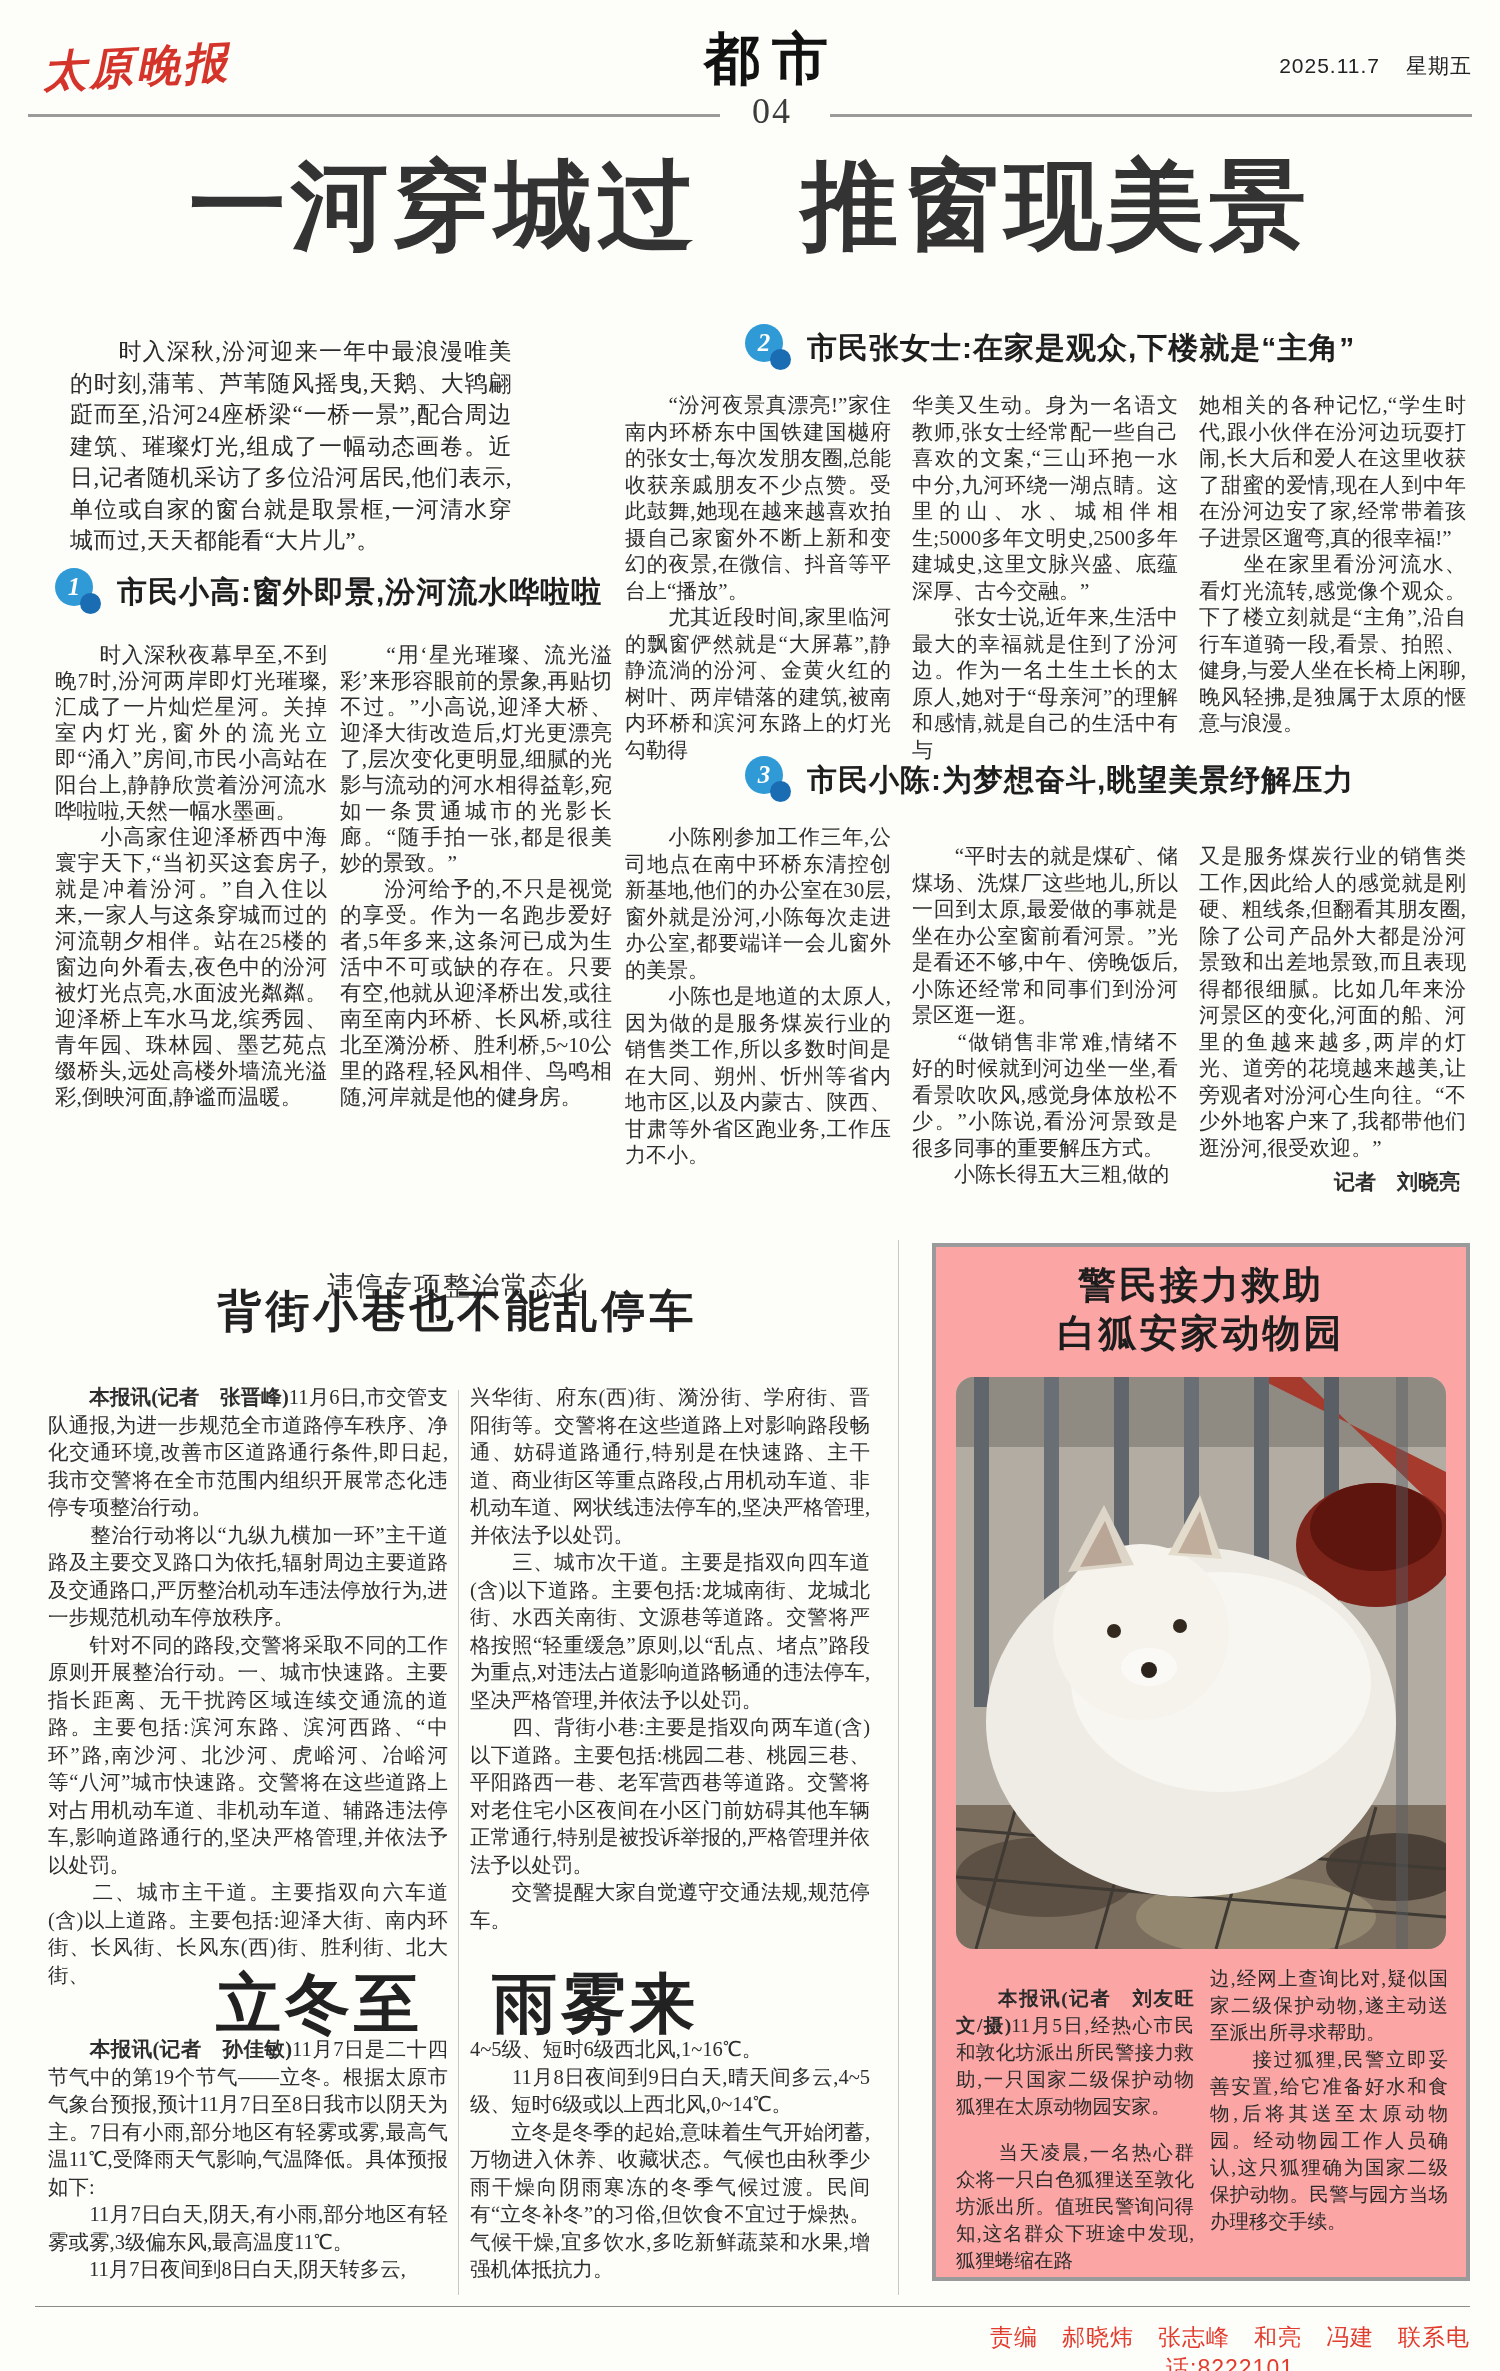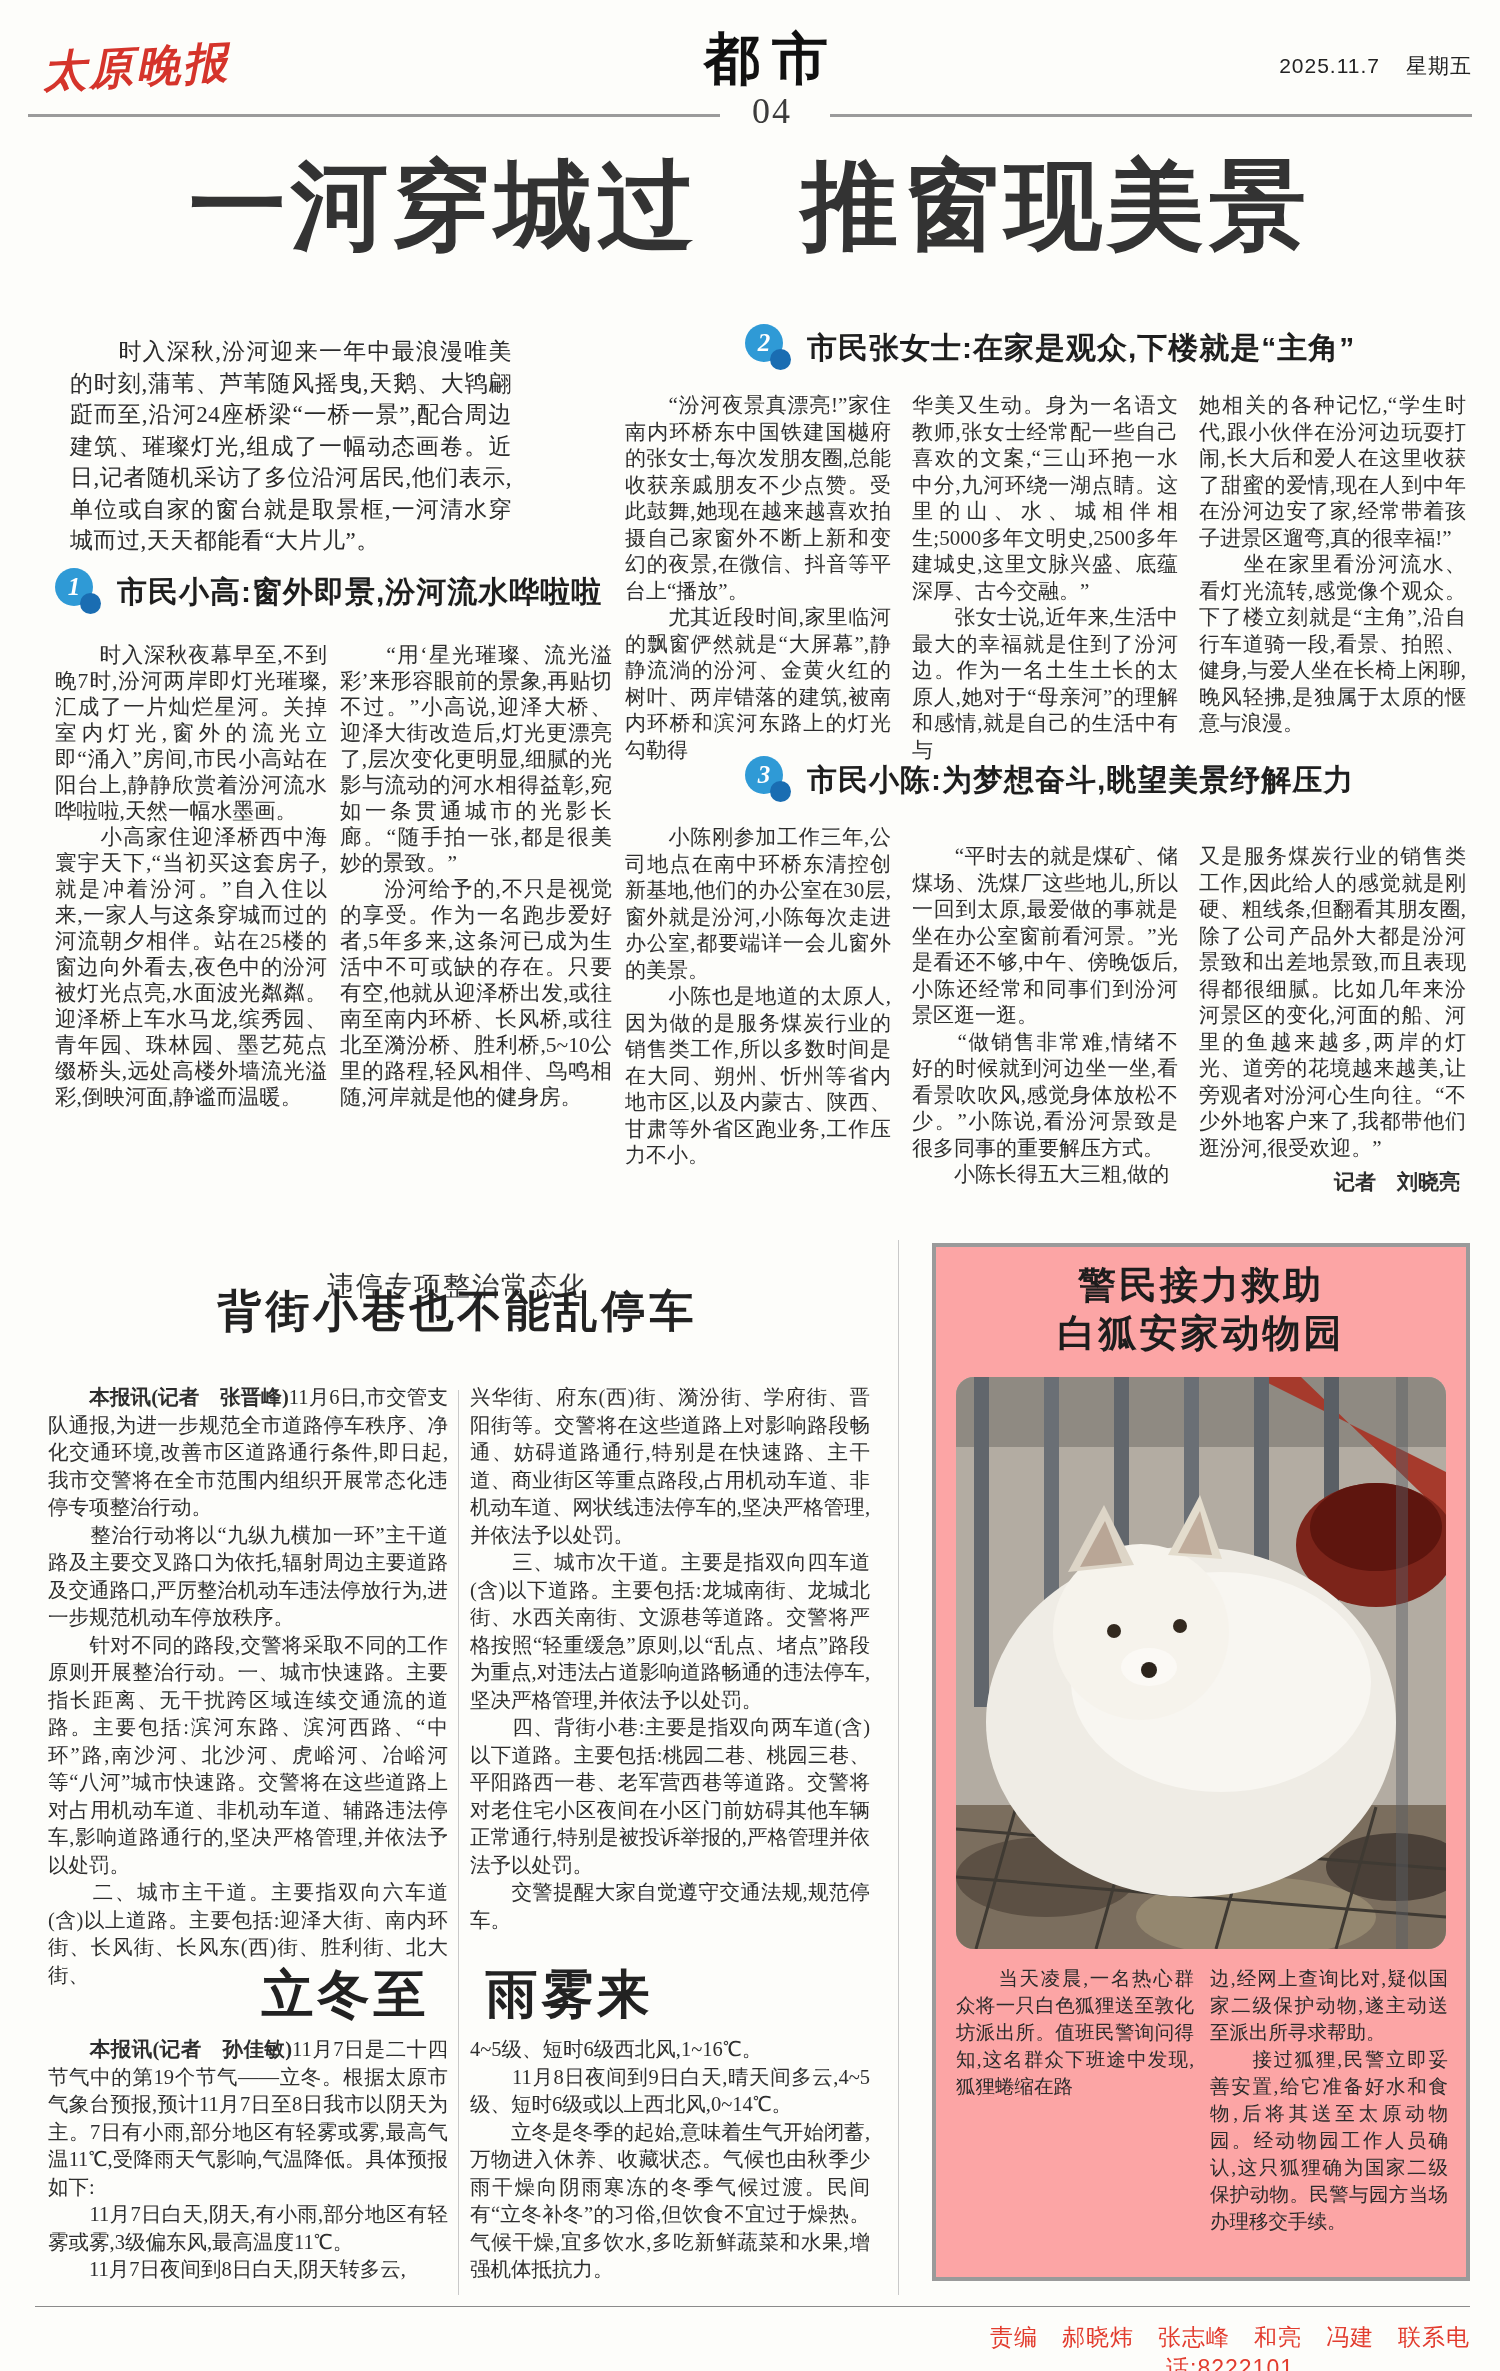--- a/index.html
+++ b/index.html
@@ -72,21 +72,21 @@
   .s23 { width:266px; font-size:21px; line-height:26.5px; }
   .wide { width:400px; font-size:20.5px; line-height:27.5px; }
   .byline { text-align:right; font-weight:bold; margin-top:8px; padding-right:6px; }
 
   
   .kicker { left:35px; width:845px; top:1240px; text-align:center;
     font-size:27px; color:#333; letter-spacing:2px;margin-top:28px; }
   .parking-headline { left:35px; width:845px; top:1282px; text-align:center;
     font-size:44px; font-weight:900; letter-spacing:4px; color:#222; }
   .winter-headline { left:35px; width:845px; top:1960px; text-align:center;
-    font-size:52px; font-weight:900; letter-spacing:4px; color:#222; }
+    font-size:65px; font-weight:900; letter-spacing:4px; color:#222; }
   .lead-b { font-weight:bold; }
 
   
   .fox-box {
     left:932px; top:1243px; width:530px; height:1030px;
     border:4px solid #9a9a9a; background:#fca5a5;
   }
   .fox-title { position:absolute; left:0; width:100%; text-align:center;
     font-size:38px; font-weight:900; letter-spacing:3px; color:#1d1d1d; line-height:48px; }
   .fox-title.l1 { top:14px; }
@@ -239,20 +239,21 @@
       <polygon points="212,178 244,118 266,182" fill="#e3dccd"></polygon>
       <polygon points="222,176 244,134 256,178" fill="#c0ad9c"></polygon>
       <ellipse cx="193" cy="290" rx="28" ry="19" fill="#fbf9f5"></ellipse>
       <circle cx="158" cy="254" r="7" fill="#33291f"></circle>
       <circle cx="224" cy="249" r="7" fill="#33291f"></circle>
       <circle cx="193" cy="293" r="8" fill="#2c241c"></circle>
       <rect x="440" y="0" width="12" height="572" fill="#585d63" opacity="0.45"></rect>
     </svg>
   </div>
   <div class="fox-cap c1">
+    <p><span class="lead-b">　　本报讯(记者　刘友旺　文/摄)</span><span>11月5日,经热心市民和敦化坊派出所民警接力救助,一只国家二级保护动物狐狸在太原动物园安家。</span></p>
     <div class="flow">　　当天凌晨,一名热心群众将一只白色狐狸送至敦化坊派出所。值班民警询问得知,这名群众下班途中发现,狐狸蜷缩在路</div>
   </div>
   <div class="fox-cap c2">
     <div class="flow">边,经网上查询比对,疑似国家二级保护动物,遂主动送至派出所寻求帮助。
 　　接过狐狸,民警立即妥善安置,给它准备好水和食物,后将其送至太原动物园。经动物园工作人员确认,这只狐狸确为国家二级保护动物。民警与园方当场办理移交手续。</div>
   </div>
 </div>
 
 <div class="abs vdiv" style="left:458px; top:1390px; height:905px;"></div>
 <div class="abs vdiv" style="left:898px; top:1240px; height:1055px;"></div>

